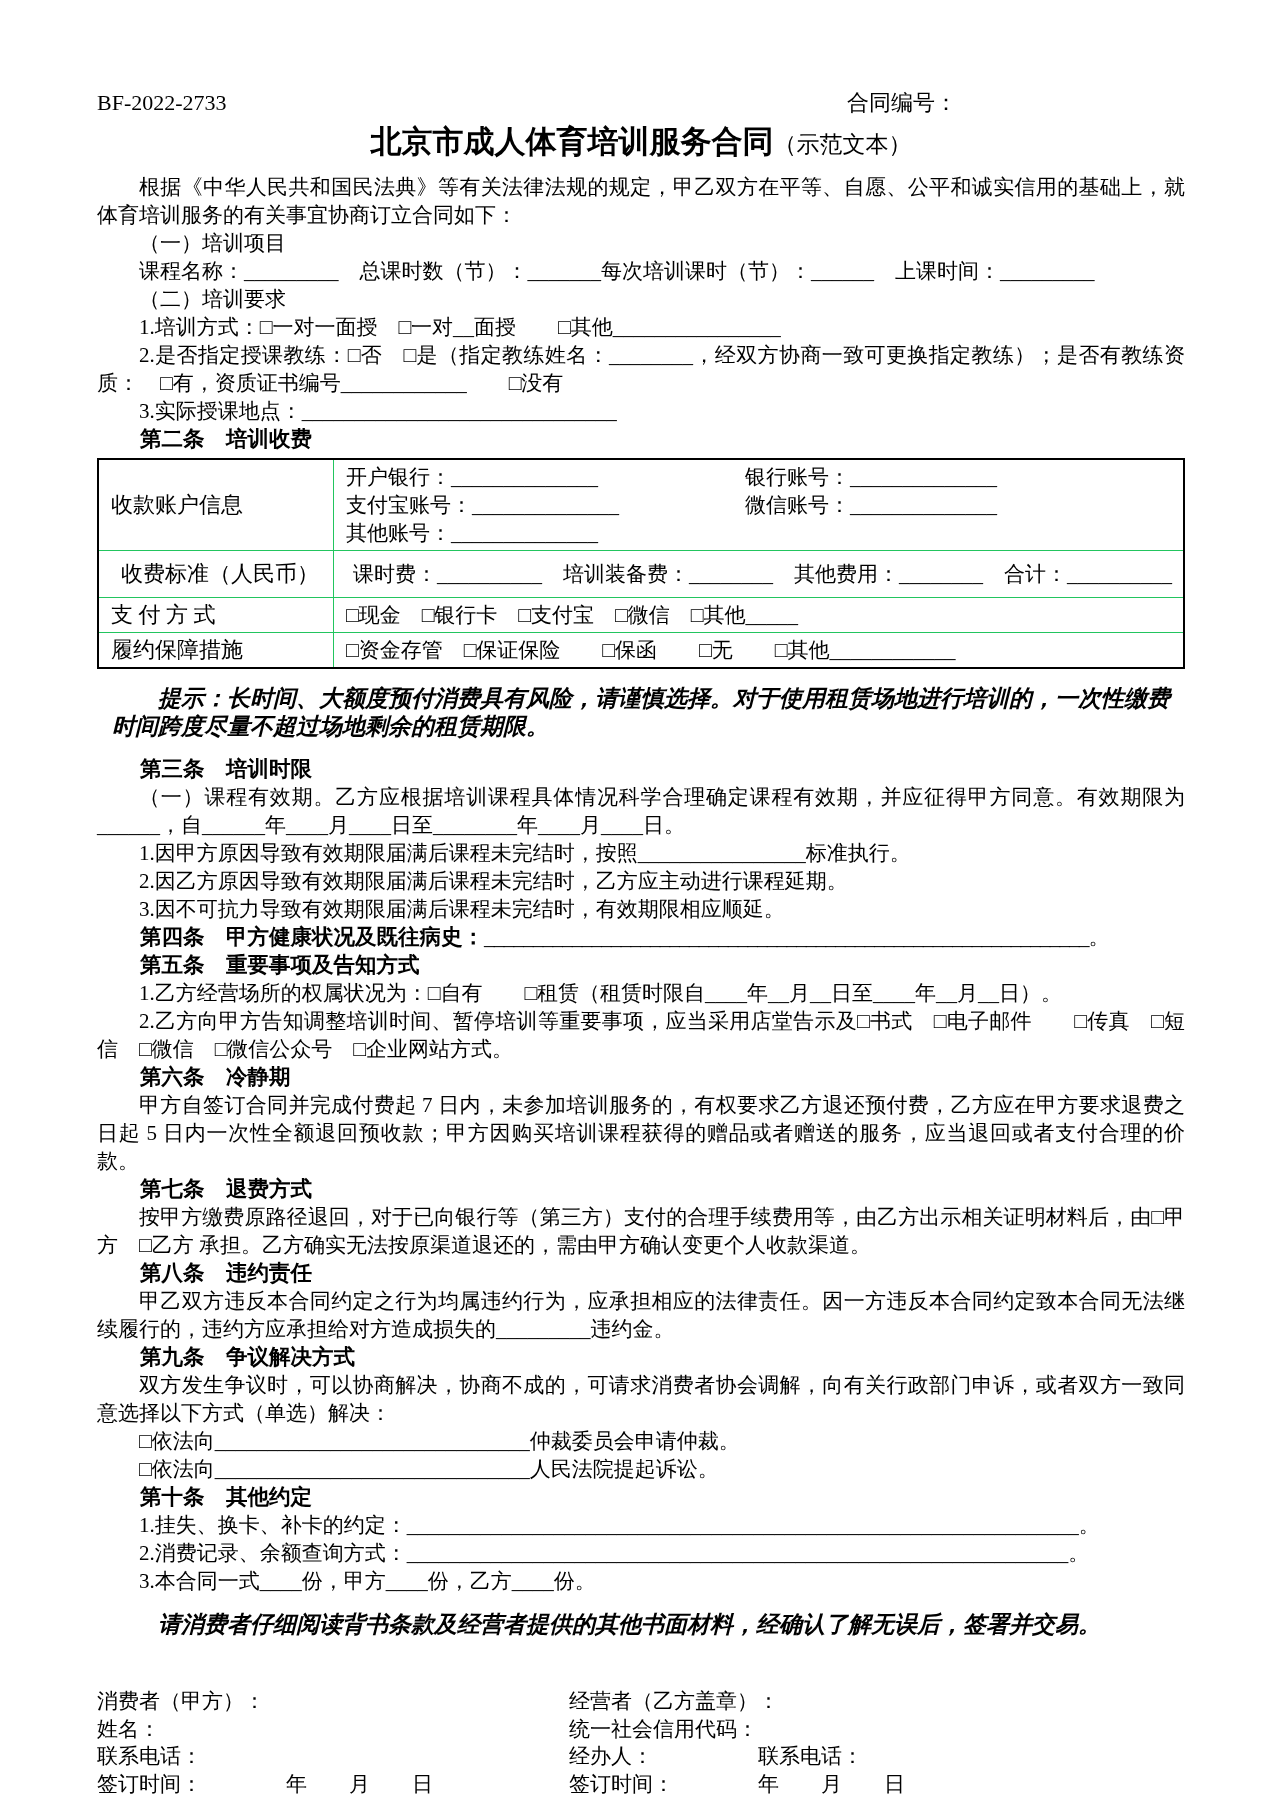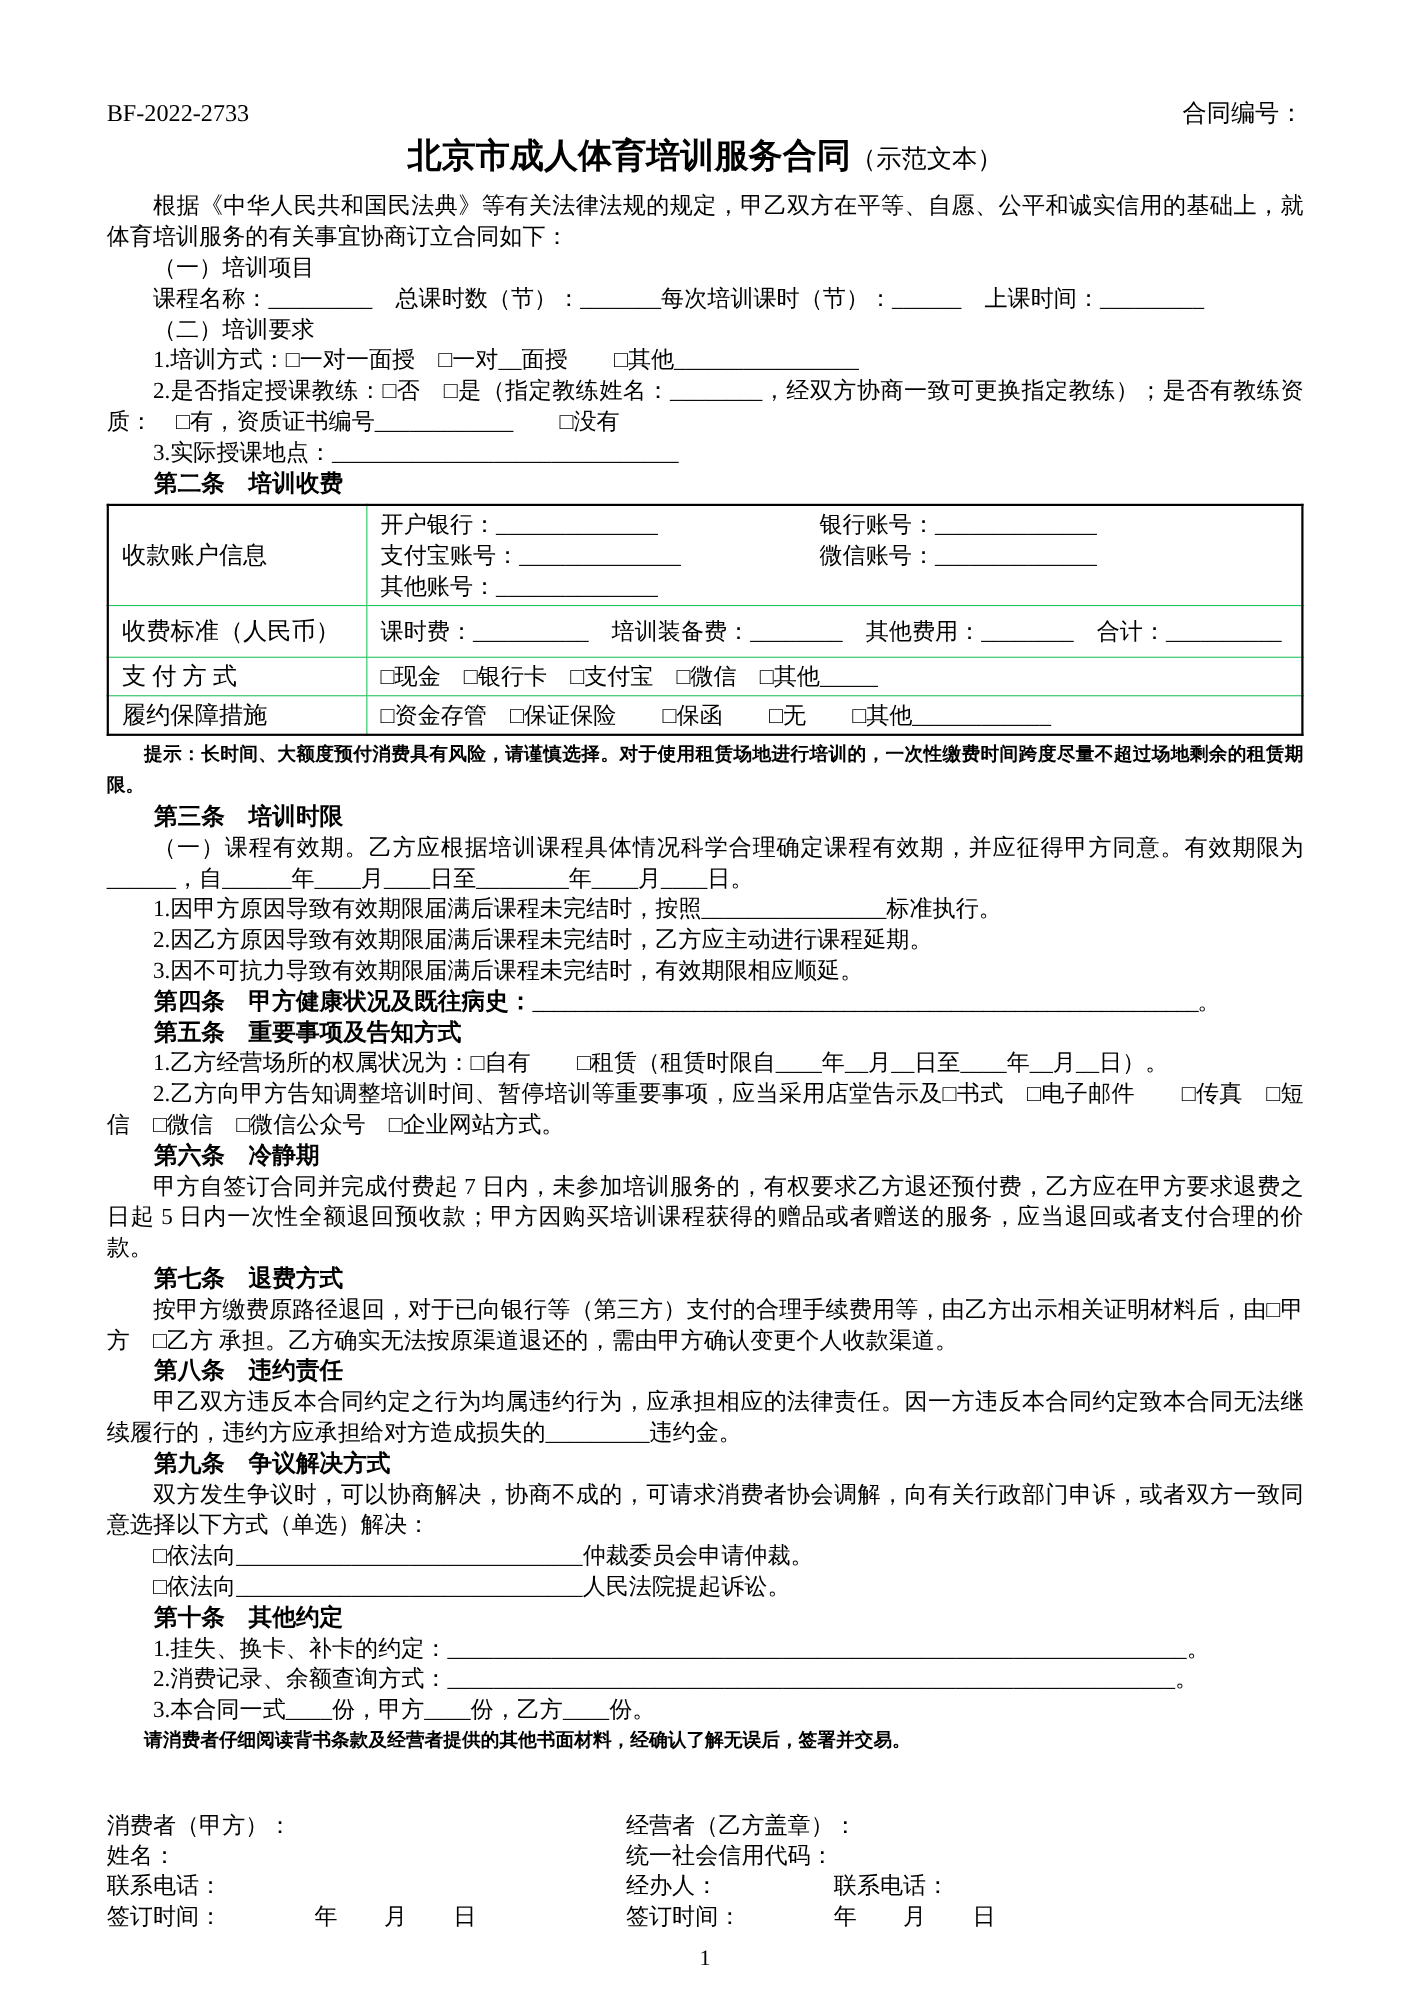--- a/index.html
+++ b/index.html
@@ -4,35 +4,35 @@
 <style>
   html,body{margin:0;padding:0;background:#ffffff;}
   .page{
     width:1280px;min-height:1810px;box-sizing:border-box;
     padding:88px 95px 0 97px;
     background:#fff;color:#000;
     font-family:"Liberation Serif","DejaVu Serif",serif;
     font-size:21px;line-height:28px;
   }
   .hdr{display:flex;justify-content:space-between;font-size:22px;line-height:30px;}
-  .hdr .right{text-align:center;}
+  .hdr .right{margin-right:228px;text-align:center;}
   .title{margin:4px 0 8px;text-align:center;font-size:31px;line-height:40px;font-weight:bold;}
   .title .suffix{font-size:23px;font-weight:normal;}
   .p{margin:0;text-indent:2em;text-align:justify;}
   .h{margin:0;text-indent:2em;text-align:justify;
      font-family:"Liberation Sans","DejaVu Sans",sans-serif;font-weight:bold;font-size:21.5px;}
   .h .blank{font-family:"Liberation Serif","DejaVu Serif",serif;font-weight:normal;letter-spacing:-1px;}
-  .tip,.notice{margin:0;text-indent:2em;text-align:justify;
-     font-family:"Liberation Sans","DejaVu Sans",sans-serif;font-weight:bold;font-size:17px;}
+  .tip,.notice{margin:15px;text-indent:2em;text-align:justify;
+     font-family:"Liberation Sans","DejaVu Sans",sans-serif;font-weight:bold;font-size:23px;font-style:italic;}
   table.fee{width:100%;border-collapse:collapse;border:2px solid #000;margin:5px 0 3px;}
   table.fee td{border:1px solid #22c55e;vertical-align:middle;}
   td.flabel{width:218px;padding:2px 4px 2px 12px;font-size:22px;}
   td.fcontent{padding:3px 4px 3px 12px;}
   td.fcontent div{line-height:28px;}
-  .row-pad td{height:40px;}
+  .row-pad td{height:40px;text-align:center;}
   .sign{display:flex;margin-top:50px;}
   .sign .col-a{width:472px;flex:0 0 472px;}
   .sign .col-b{flex:1;}
   .sign div{line-height:27.5px;}
   .pageno{text-align:center;font-size:20px;margin-top:12px;line-height:24px;}
 </style>
 </head>
 <body>
 
 <div class="page">

